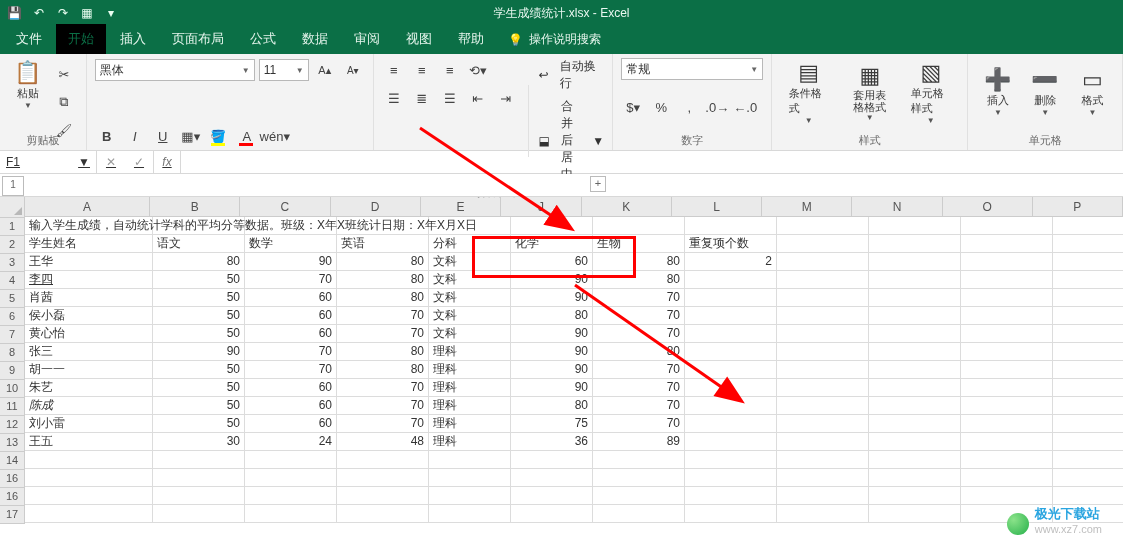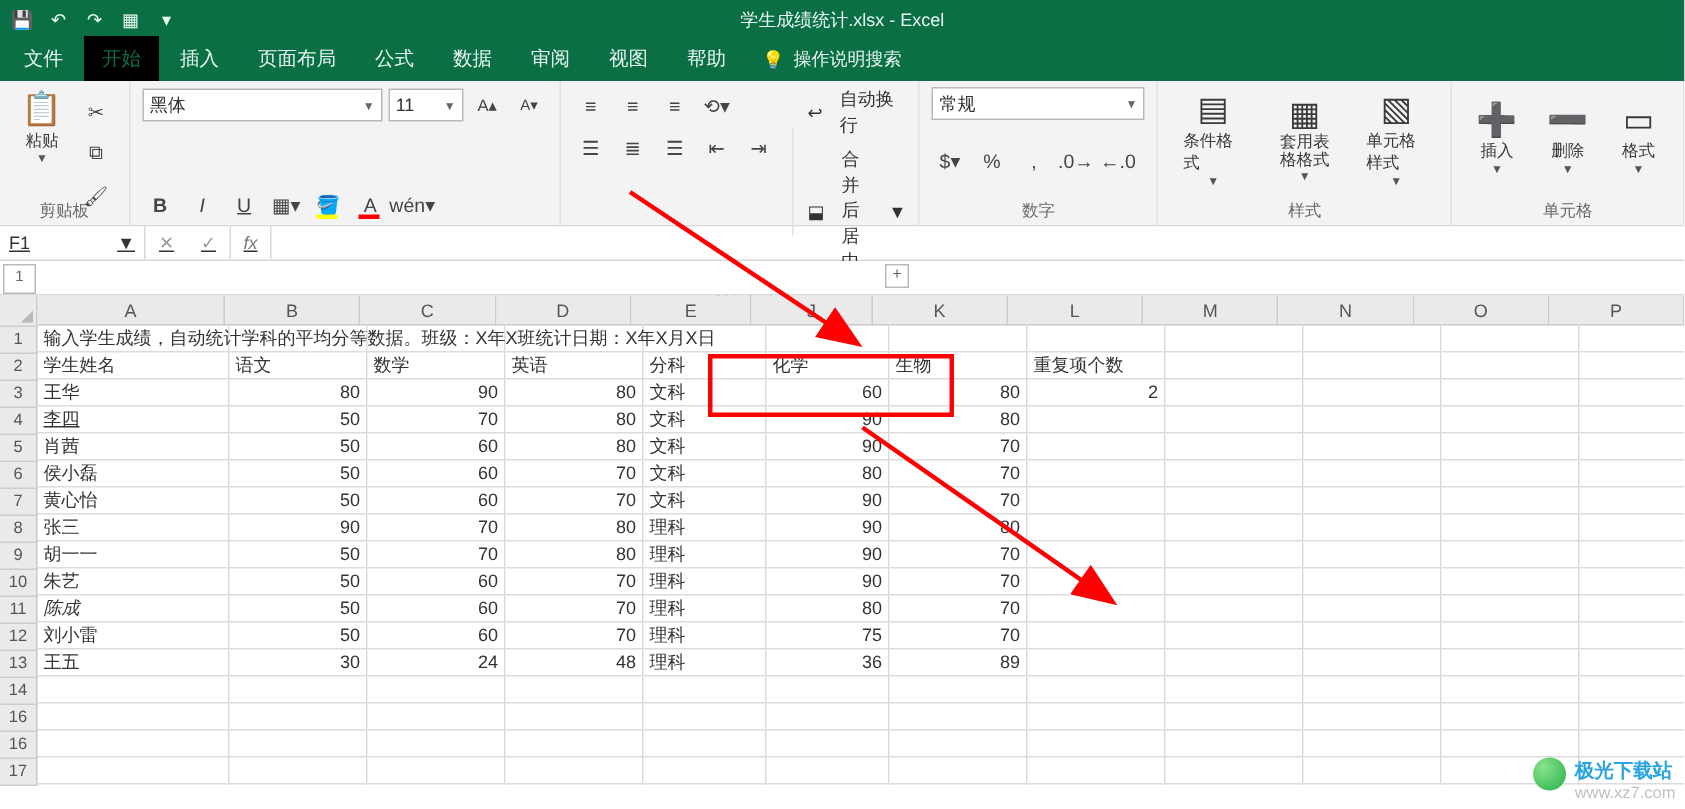--- a/index.html
+++ b/index.html
@@ -42,21 +42,21 @@
   .corner:after{content:"";position:absolute;right:2px;bottom:2px;border-left:8px solid transparent;border-bottom:8px solid #b8b8b8;}
   .colheads{display:flex;height:20px;}
   .colh{background:#eaeaea;border-right:1px solid #ccc;border-bottom:1px solid #ccc;text-align:center;line-height:20px;color:#555;font-size:12px;}
   .rh{width:24px;background:#eaeaea;border-right:1px solid #ccc;border-bottom:1px solid #ccc;text-align:center;color:#555;font-size:11px;}
   .grid{display:grid;}
   .cell{border-right:1px solid #dcdcdc;border-bottom:1px solid #dcdcdc;padding:0 4px;height:17px;line-height:17px;font-size:12px;white-space:nowrap;overflow:visible;}
   .num{text-align:right;}
   
   .redbox{position:absolute;border:3px solid #f00;pointer-events:none;}
   svg.arrow{position:absolute;pointer-events:none;}
-  .watermark{position:absolute;right:6px;bottom:4px;font-size:11px;color:#2aa5e0;display:flex;align-items:flex-start;gap:6px;}
+  .watermark{position:absolute;right:21px;bottom:4px;font-size:11px;color:#2aa5e0;display:flex;align-items:flex-end;gap:6px;}
   .watermark .logo{width:22px;height:22px;border-radius:50%;background:radial-gradient(circle at 30% 30%,#8be38a,#26b04a);display:inline-block;}
   .watermark .t1{color:#2aa5e0;font-size:13px;font-weight:bold;}
   .watermark .t2{color:#bfbfbf;font-size:11px;}
   .sep{width:1px;height:72px;background:#e0e0e0;align-self:center;}
 </style>
 </head>
 <body>
 
 <div class="titlebar">
   <div class="qat">

